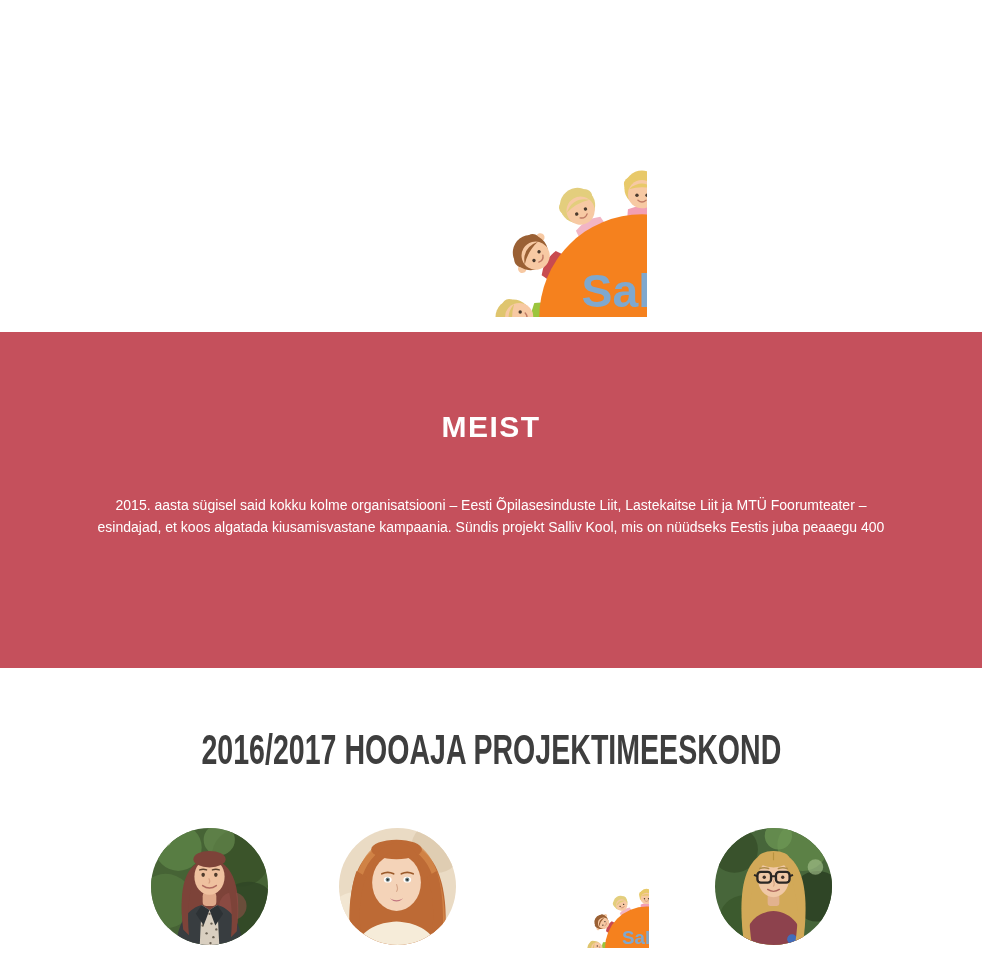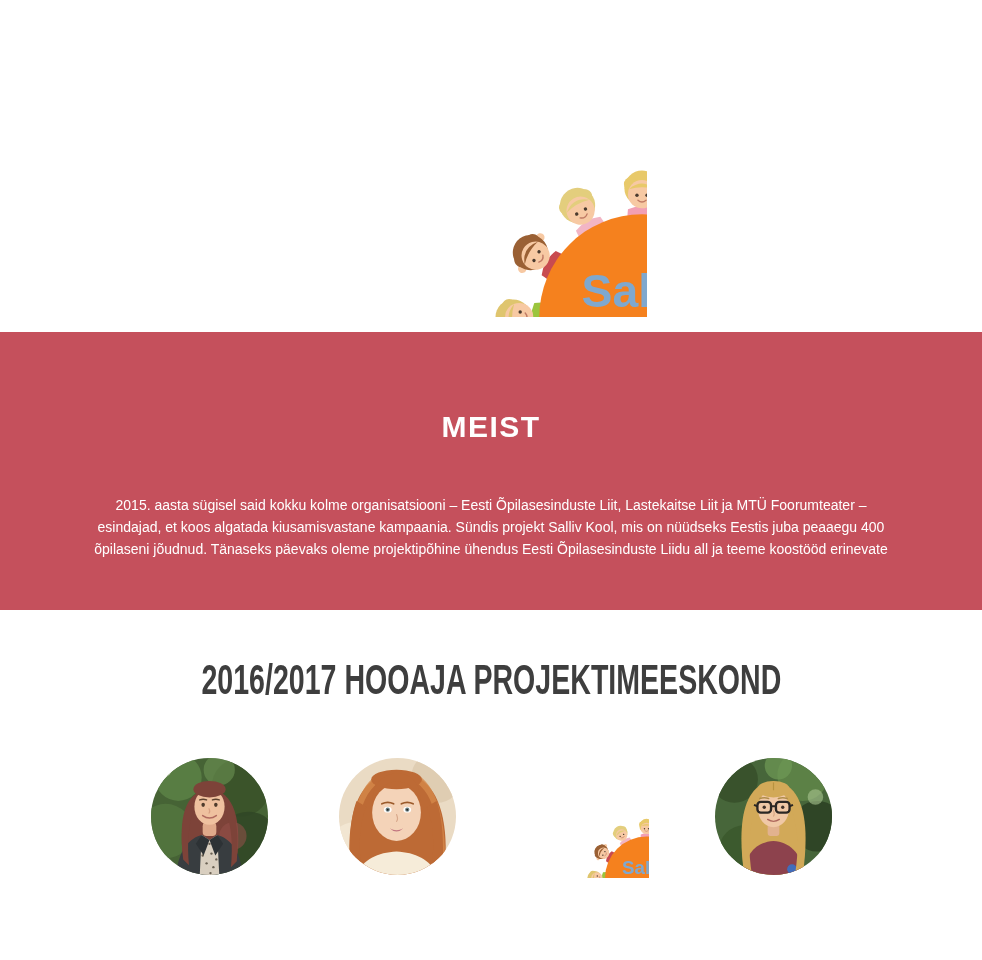--- a/index.html
+++ b/index.html
@@ -7,32 +7,32 @@
     width:982px;height:960px;background:#ffffff;
     font-family:"Liberation Sans",sans-serif;
     overflow:hidden;position:relative;
   }
   
   .logo-section{height:332px;display:flex;align-items:center;justify-content:center;}
   .logo-big{display:block;cursor:pointer;}
   .logo-text{font-family:"Liberation Sans",sans-serif;font-weight:bold;font-size:46px;text-anchor:middle;}
   
   .about-banner{
-    height:278px;box-sizing:border-box;width:100%;
+    height:336px;box-sizing:border-box;width:100%;
     background:var(--banner,#C5505C);
     text-align:center;padding-top:78px;
   }
   .meist{
     margin:0 0 50px 0;font-size:30px;line-height:34px;letter-spacing:1.5px;
     font-weight:bold;color:var(--banner-text,#FFFFFF);
   }
   .about-text{font-size:14px;line-height:22px;color:var(--banner-text,#FFFFFF);}
   .about-line{white-space:nowrap;}
   
-  .team-section{text-align:center;margin-top:48px;}
+  .team-section{text-align:center;padding-top:60px;}
   .team-heading{
     margin:0 0 56px 0;font-size:42px;line-height:44px;font-weight:bold;
     color:var(--team-heading,#3E3E3E);
   }
   .condensed{display:inline-block;transform:scaleX(0.68);transform-origin:center;white-space:nowrap;}
   .team-row{display:flex;justify-content:center;align-items:center;gap:71px;}
   .member{margin:0;width:117px;height:117px;position:relative;}
   .avatar{width:117px;height:117px;display:block;}
   .member .logo-small{width:127px;height:122px;display:block;margin:-2px 0 0 -5px;}
   .defs-holder{position:absolute;width:0;height:0;overflow:hidden;}
@@ -196,21 +196,20 @@
   <svg class="logo-big" viewBox="-150 -150 300 300" width="312" height="302" xmlns="http://www.w3.org/2000/svg" xmlns:xlink="http://www.w3.org/1999/xlink">
     <use href="#salliv-logo-art" xlink:href="#salliv-logo-art"></use>
   </svg>
 </header>
 
 <section class="about-banner">
   <h1 class="meist">MEIST</h1>
   <div class="about-text">
     <div class="about-line">2015. aasta sügisel said kokku kolme organisatsiooni – Eesti Õpilasesinduste Liit, Lastekaitse Liit ja MTÜ Foorumteater –</div>
     <div class="about-line">esindajad, et koos algatada kiusamisvastane kampaania. Sündis projekt Salliv Kool, mis on nüüdseks Eestis juba peaaegu 400</div>
-    <div class="about-line">õpilaseni jõudnud. Tänaseks päevaks oleme projektipõhine ühendus Eesti Õpilasesinduste Liidu all ja teeme koostööd erinevate</div>
   </div>
 </section>
 
 <section class="team-section">
   <h2 class="team-heading">
     <span class="condensed">2016/2017 HOOAJA PROJEKTIMEESKOND</span>
   </h2>
 
   <div class="team-row">
 

